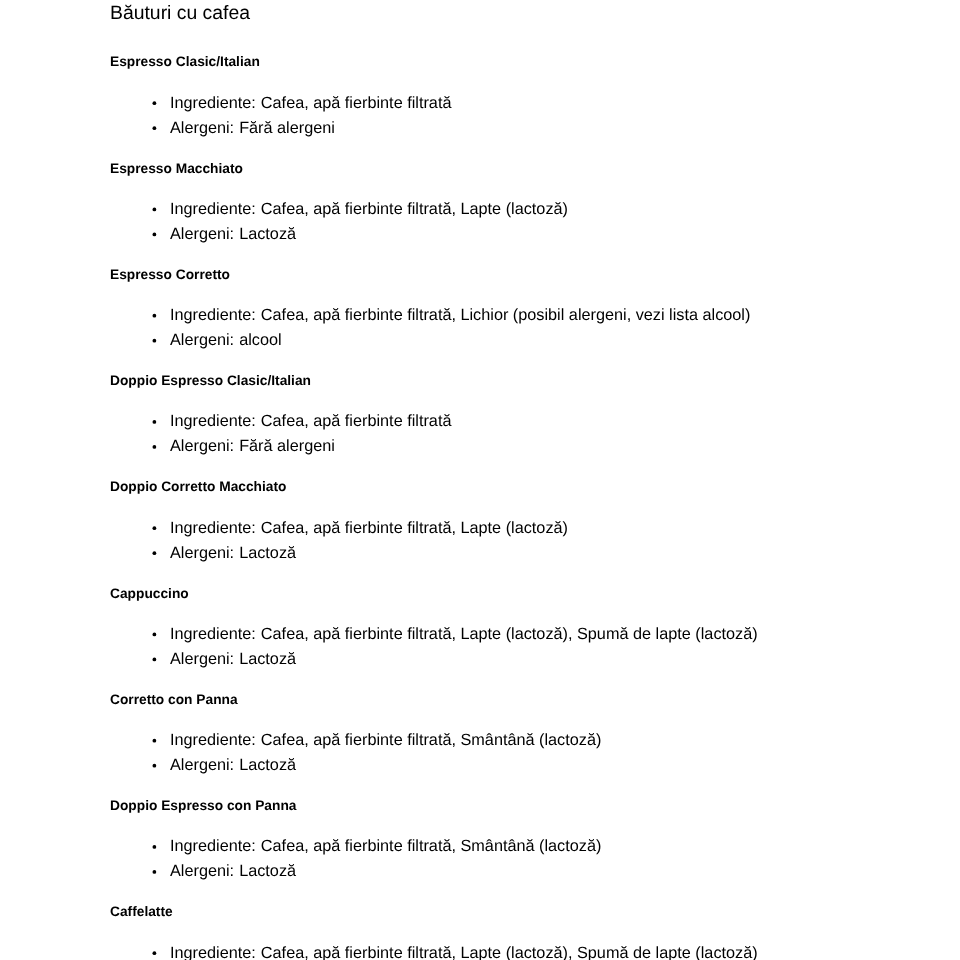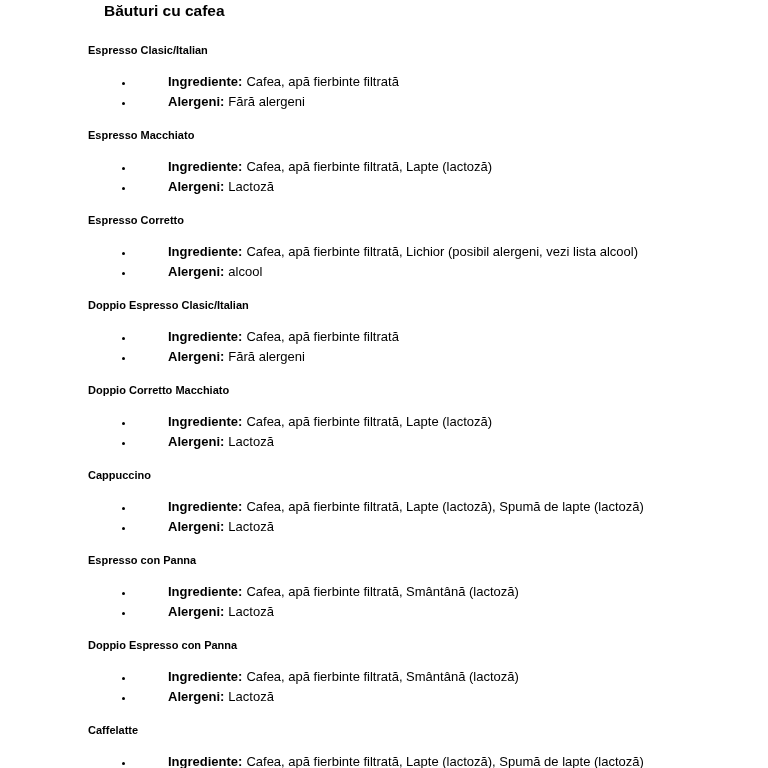--- a/index.html
+++ b/index.html
@@ -13,23 +13,23 @@
   body {
     width: 768px;
     height: 768px;
     overflow: hidden;
   }
   .doc {
     padding: 2px 40px 0 88px;
   }
   .page-title {
     font-size: 15.5px;
-    font-weight: 700;
+    font-weight: 400;
     line-height: 18px;
-    margin: 0 0 22px 16px;
+    margin: 0 0 22px 0;
   }
   .drink-title {
     font-size: 11px;
     font-weight: 700;
     line-height: 16px;
     margin: 0 0 14px 0;
   }
   ul.props {
     margin: 0 0 16px 0;
     padding: 0 0 0 47px;
@@ -38,23 +38,22 @@
   ul.props li {
     font-size: 13px;
     line-height: 19.5px;
     margin: 0;
     padding-left: 1px;
   }
   ul.props li::marker {
     font-size: 11px;
   }
   .lbl {
-    font-weight: 700;
+    font-weight: 400;
     margin-right: 4px;
-    margin-left: 32px;
   }
   .val { font-weight: 400; text-align: center; }
   .val.bold { font-weight: 400; }
 </style>
 </head>
 <body>
 
 <div class="doc">
   <h1 class="page-title">Băuturi cu cafea</h1>
   <div id="sections">
@@ -124,21 +123,21 @@
       <li>
         <span class="lbl">Ingrediente:</span><span class="val">Cafea, apă fierbinte filtrată, Lapte (lactoză), Spumă de lapte (lactoză)</span>
       </li>
       <li>
         <span class="lbl">Alergeni:</span><span class="val bold">Lactoză</span>
       </li>
     </ul>
   </section>
 
   <section class="drink">
-    <h2 class="drink-title">Espresso con Panna</h2>
+    <h2 class="drink-title">Corretto con Panna</h2>
     <ul class="props">
       <li>
         <span class="lbl">Ingrediente:</span><span class="val">Cafea, apă fierbinte filtrată, Smântână (lactoză)</span>
       </li>
       <li>
         <span class="lbl">Alergeni:</span><span class="val bold">Lactoză</span>
       </li>
     </ul>
   </section>
 

